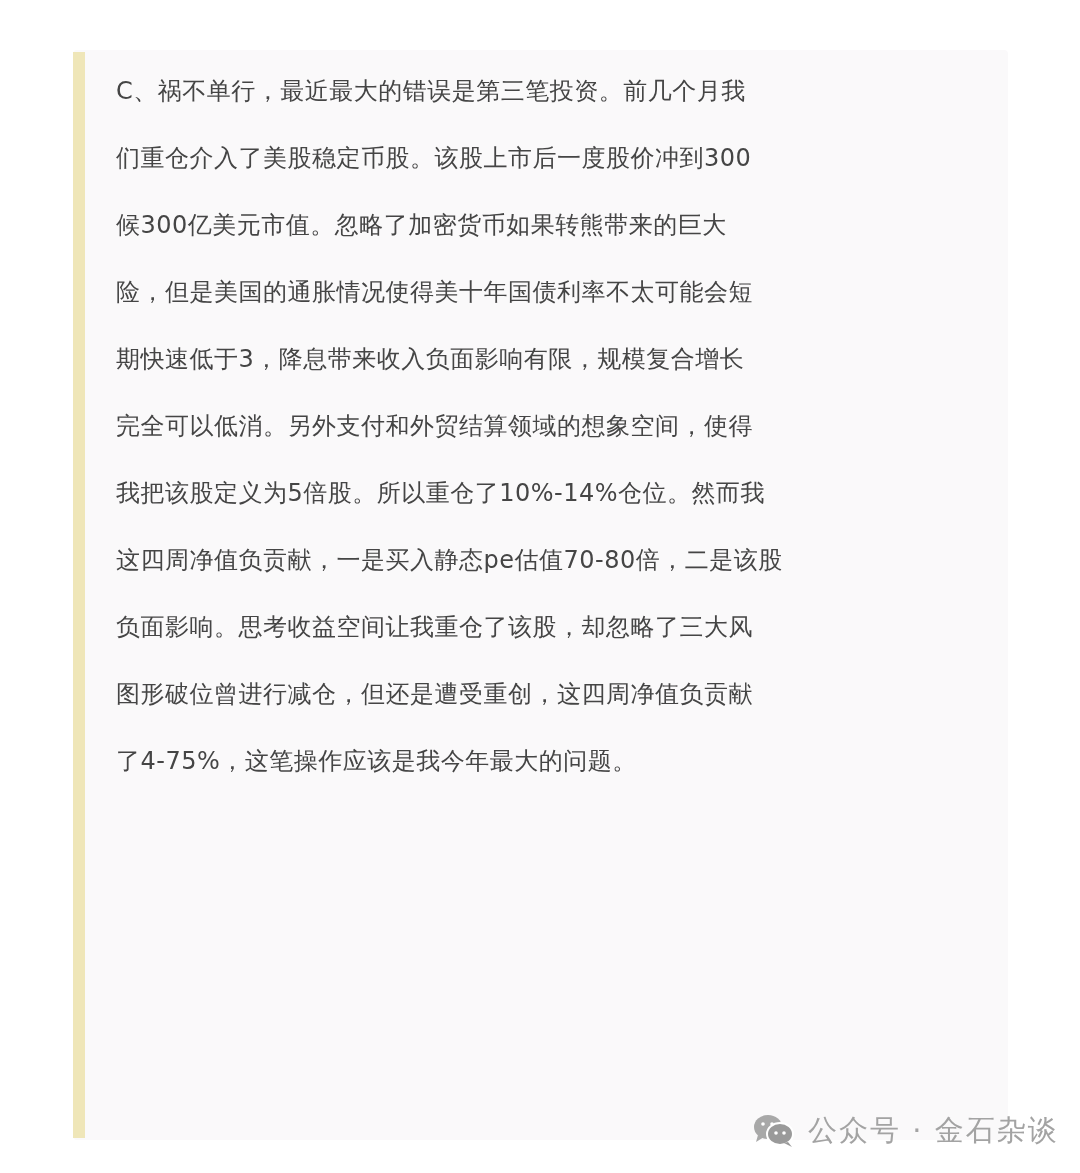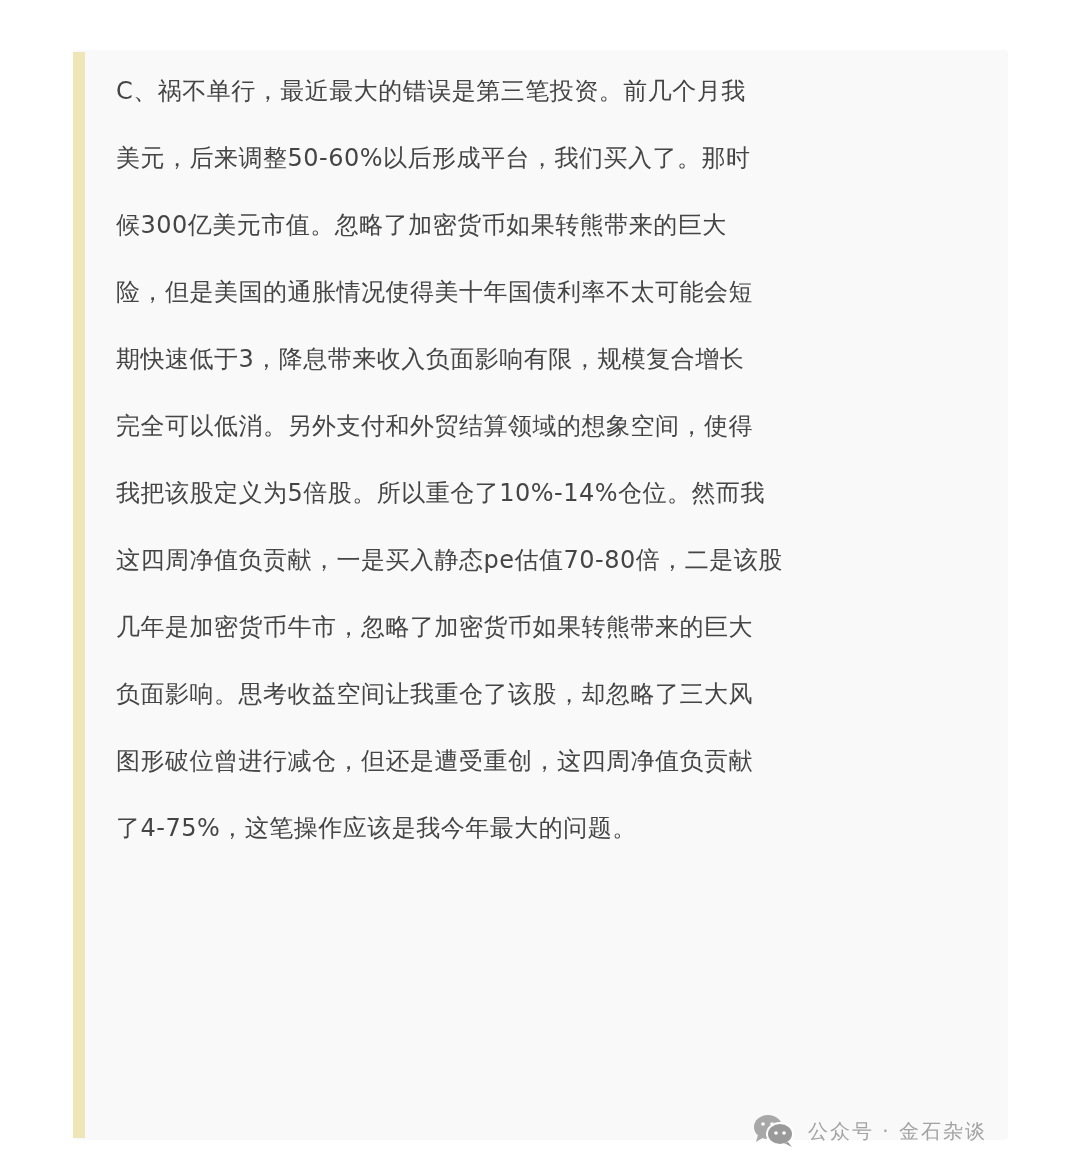--- a/index.html
+++ b/index.html
@@ -47,48 +47,47 @@
       height: 67px;
     }
     .watermark {
       position: absolute;
       left: 752px;
       top: 1108px;
       height: 46px;
       display: flex;
       align-items: center;
       color: #a3a3a3;
-      font-size: 20px;
+      font-size: 29px;
     }
     .wechat-icon {
       width: 44px;
       height: 36px;
       position: relative;
       margin-right: 12px;
     }
     .wm-text {
       letter-spacing: 2px;
     }
   </style>
 </head>
 <body>
 
 <div class="card"></div>
 <div class="quote-bar"></div>
 
 <div class="text-block">
   <span class="line">C、祸不单行，最近最大的错误是第三笔投资。前几个月我</span>
-  <span class="line">美元，后来调整50-60%以后形成平台，我们买入了。那时</span>
+  <span class="line">们重仓介入了美股稳定币股。该股上市后一度股价冲到300</span>
   <span class="line">候300亿美元市值。忽略了加密货币如果转熊带来的巨大</span>
   <span class="line">险，但是美国的通胀情况使得美十年国债利率不太可能会短</span>
   <span class="line">期快速低于3，降息带来收入负面影响有限，规模复合增长</span>
   <span class="line">完全可以低消。另外支付和外贸结算领域的想象空间，使得</span>
   <span class="line">我把该股定义为5倍股。所以重仓了10%-14%仓位。然而我</span>
   <span class="line">这四周净值负贡献，一是买入静态pe估值70-80倍，二是该股</span>
-  <span class="line">几年是加密货币牛市，忽略了加密货币如果转熊带来的巨大</span>
   <span class="line">负面影响。思考收益空间让我重仓了该股，却忽略了三大风</span>
   <span class="line">图形破位曾进行减仓，但还是遭受重创，这四周净值负贡献</span>
   <span class="line">了4-75%，这笔操作应该是我今年最大的问题。</span>
 </div>
 
 <div class="watermark">
   <span class="wechat-icon">
     <svg width="44" height="36" viewBox="0 0 44 36">
       <ellipse cx="16" cy="14" rx="14" ry="12" fill="#a8a8a8"></ellipse>
       <path d="M6 22 L4 29 L12 24 Z" fill="#a8a8a8"></path>

